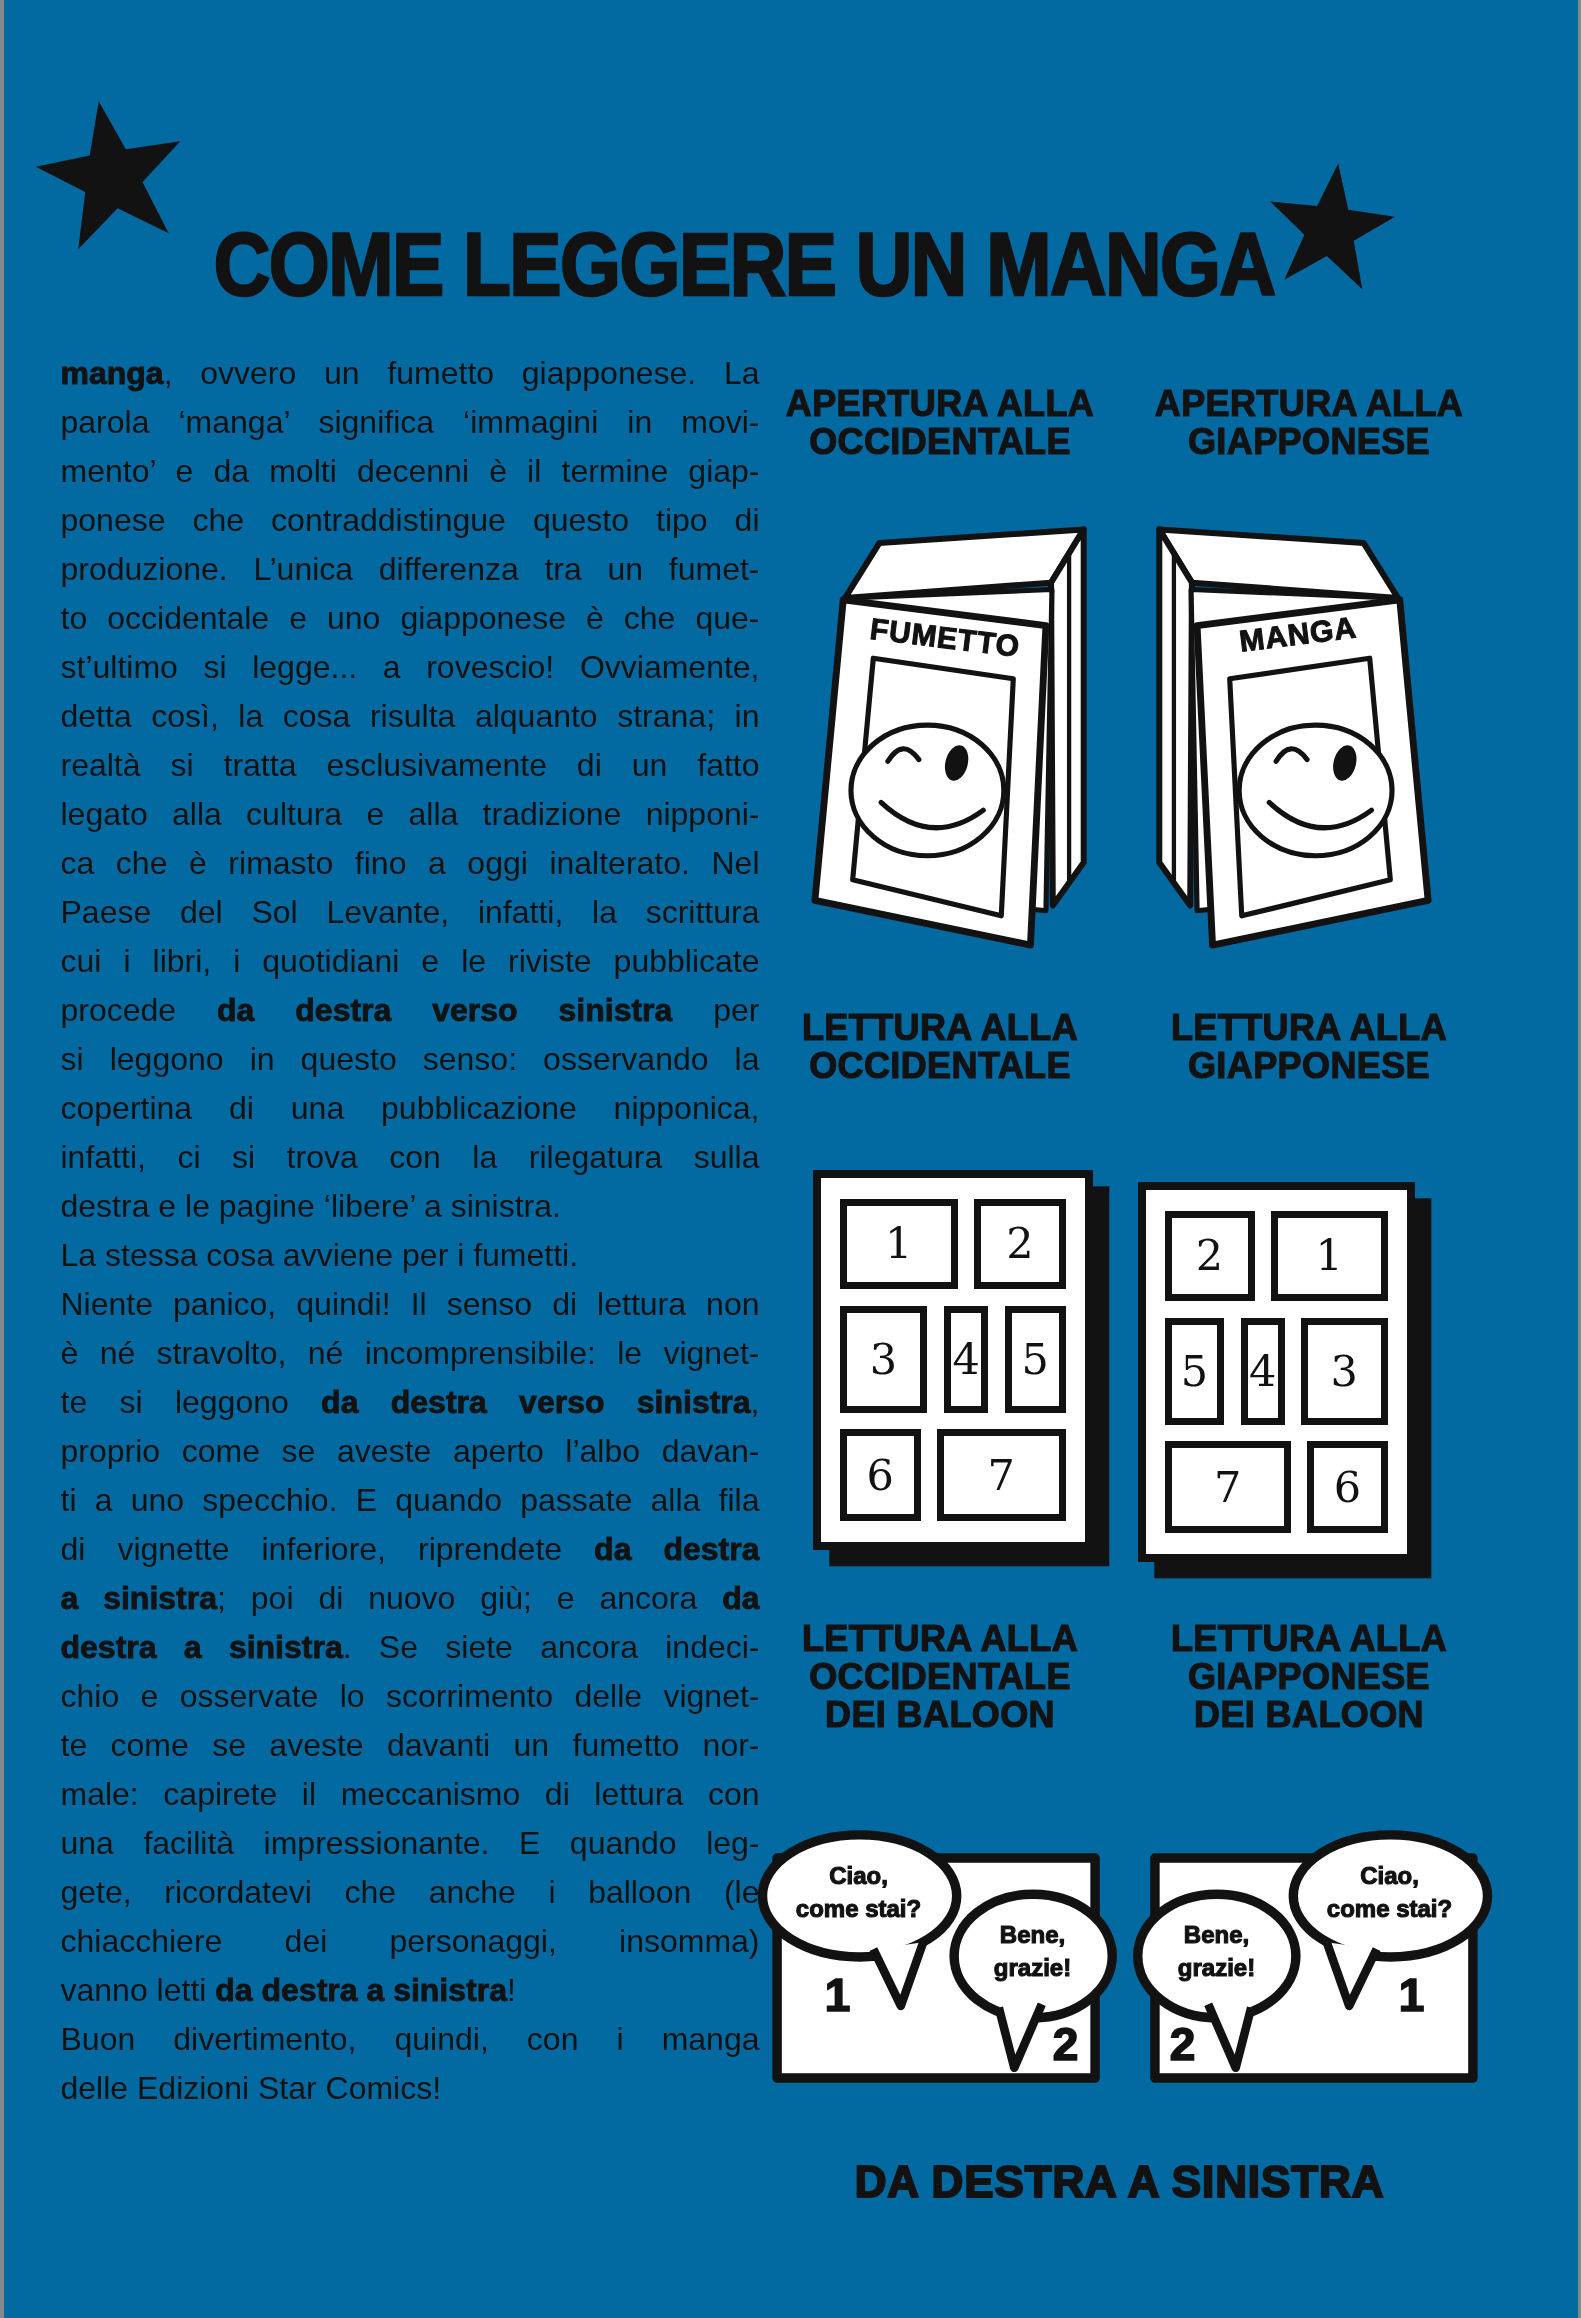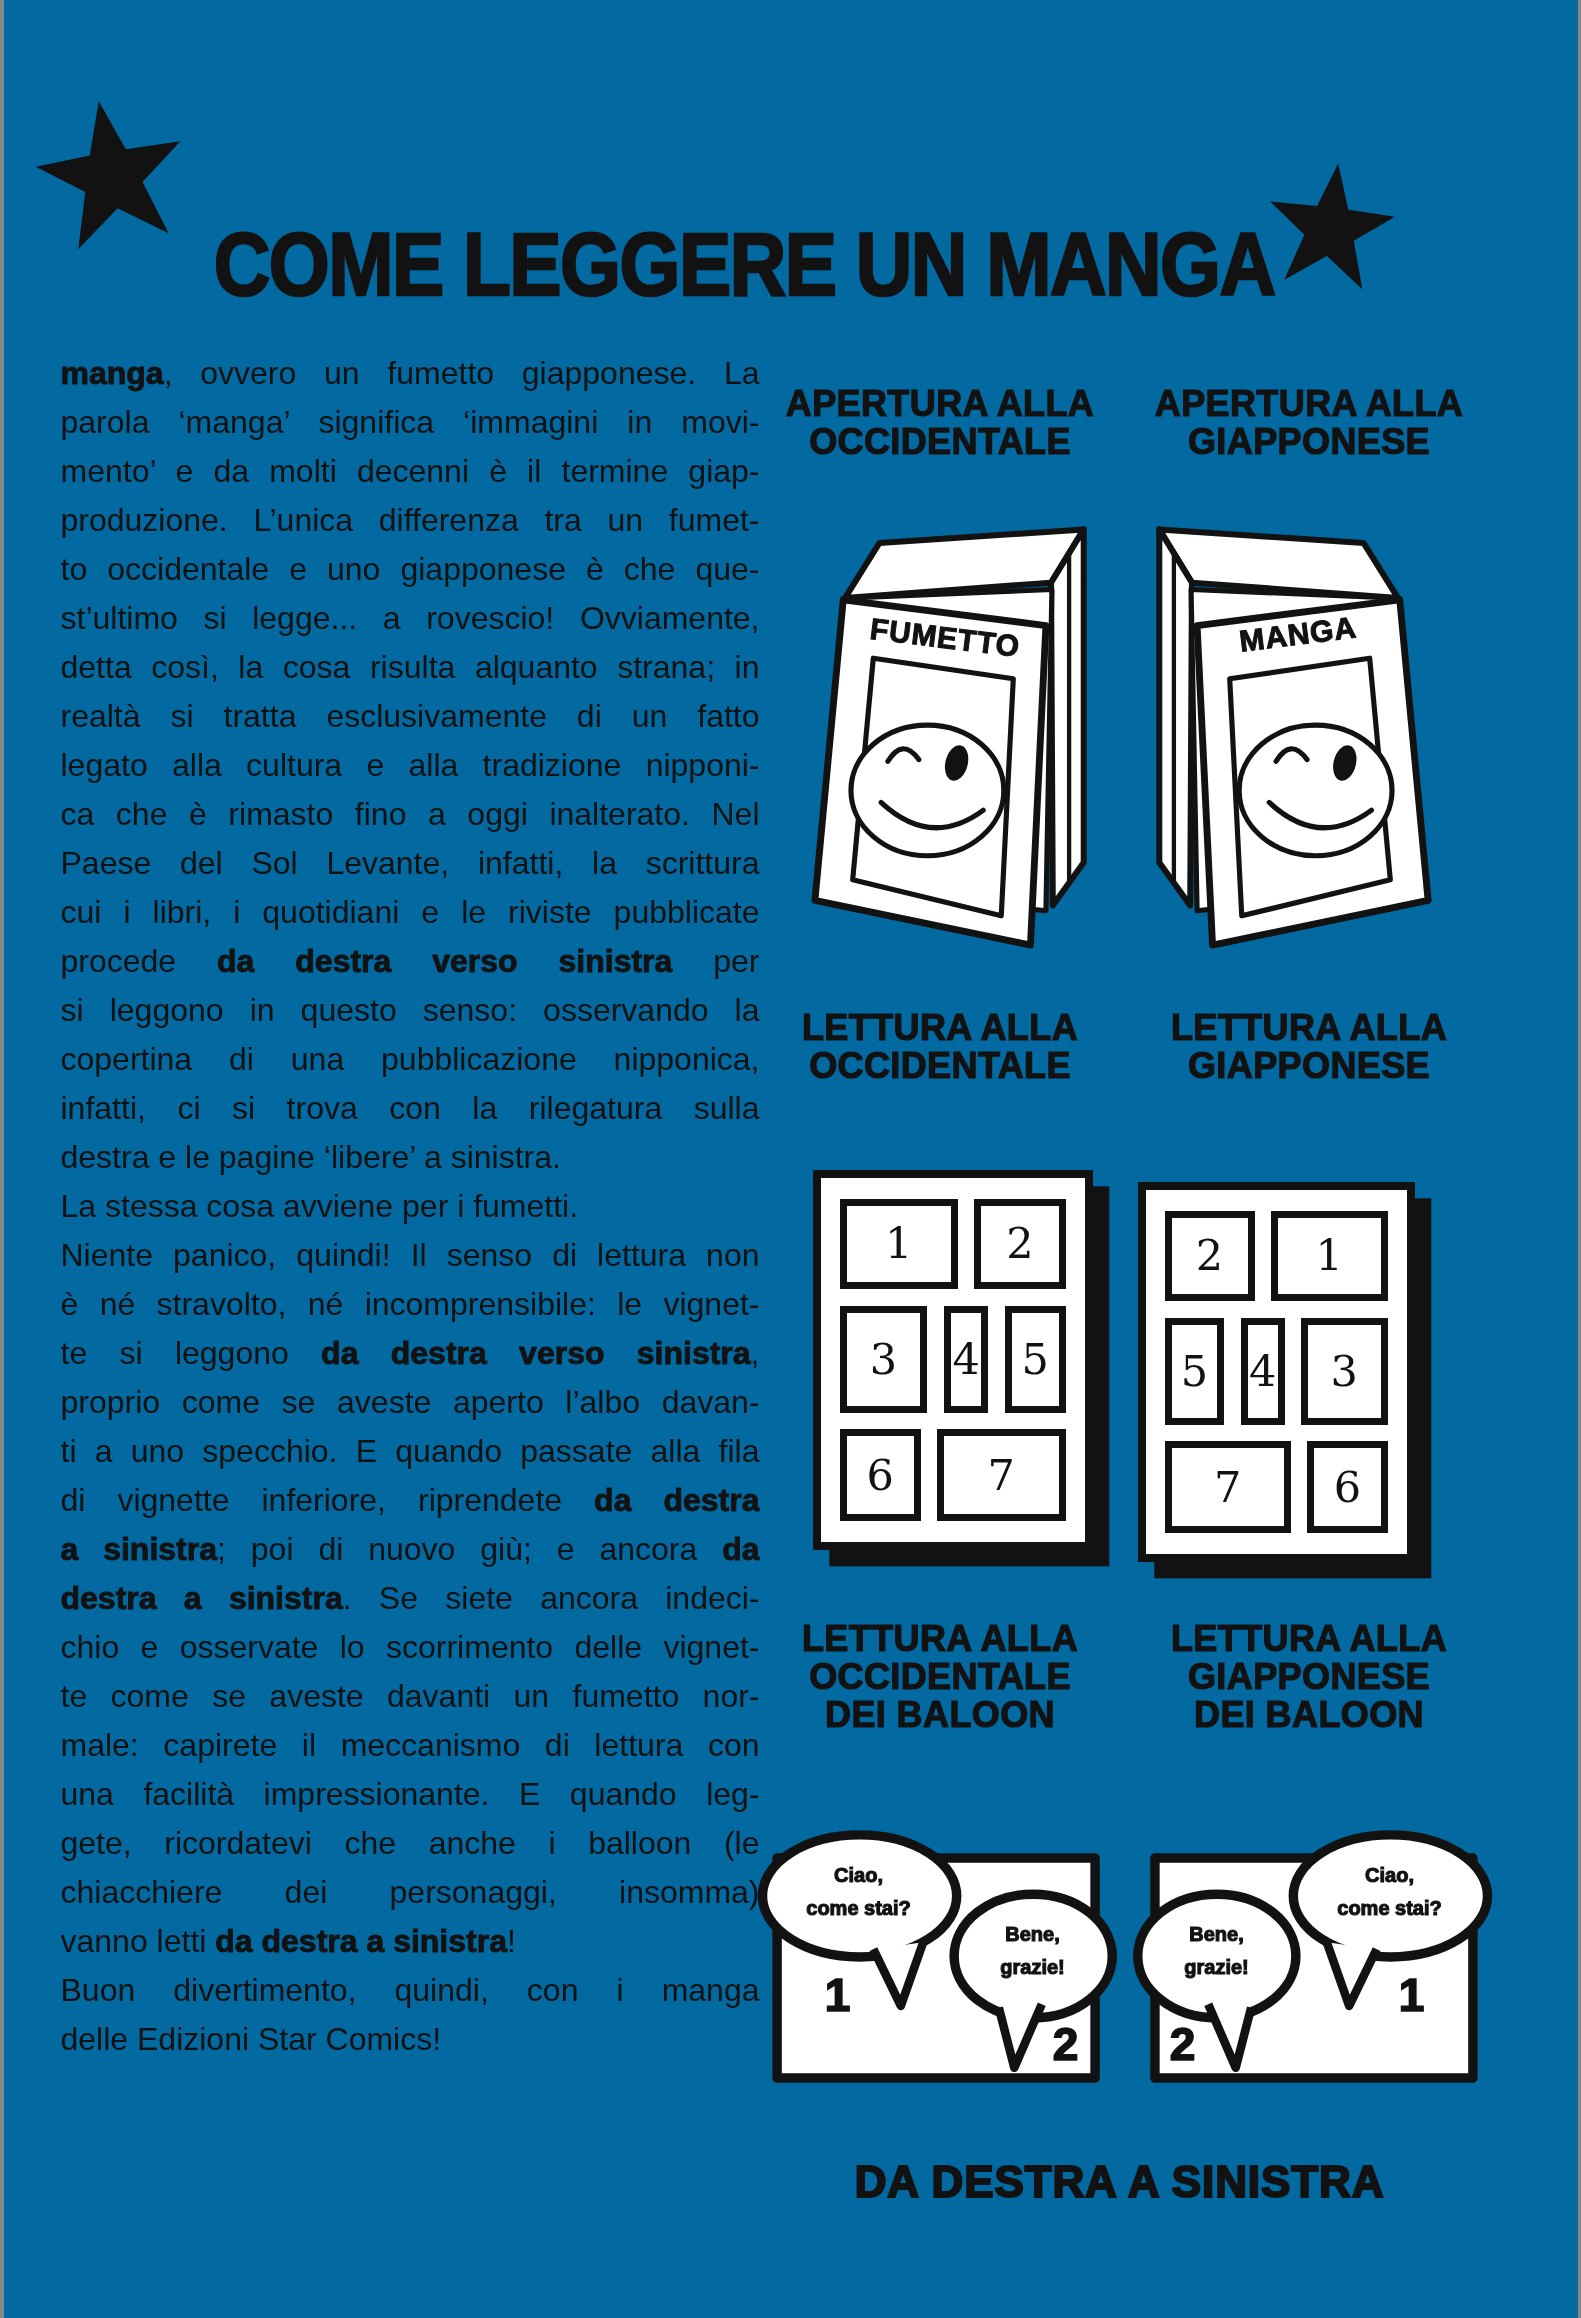--- a/index.html
+++ b/index.html
@@ -43,21 +43,21 @@
   .pos-d-j{left:1134px;top:1182px;width:277px;height:380px}
   .prow{display:flex;gap:16.3px;min-height:0}
   .panel{border:7.7px solid #121212;background:#fff;display:flex;align-items:center;justify-content:center;
          font-family:"DejaVu Serif",serif;font-size:43px;line-height:1}
 
   
   .balloon-fig{position:absolute;width:361px;height:275px}
   .pos-f-w{left:749px;top:1822px} .pos-f-j{left:1132px;top:1822px}
   .balloon-fig svg{position:absolute;left:0;top:0;width:100%;height:100%;overflow:visible}
   .b-text{position:absolute;transform:translate(-50%,-50%);text-align:center;font-weight:900;
-          font-size:20px;line-height:33px;-webkit-text-stroke:1.1px #121212;white-space:nowrap}
+          font-size:24px;line-height:33px;-webkit-text-stroke:1.1px #121212;white-space:nowrap}
   .b-num{position:absolute;transform:translate(-50%,-50%);font-weight:900;font-size:46px;
          -webkit-text-stroke:1.7px #121212}
 
   
   .footer{position:absolute;left:764px;top:2157px;width:704px;text-align:center;white-space:nowrap;
           font-size:44px;font-weight:900;letter-spacing:0.9px;-webkit-text-stroke:2.1px #121212}
 </style>
 </head>
 <body>
 
@@ -68,20 +68,21 @@
   </svg>
   <div class="title">COME LEGGERE UN MANGA</div>
   <svg class="star star-right" viewBox="0 0 100 100">
     <polygon points="50,2 62,36 98,37 69,59 80,95 50,73 20,95 31,59 2,37 38,36"></polygon>
   </svg>
 
   <div class="body-col">
       <div class="line"><span class="b">manga</span><span>, ovvero un fumetto giapponese. La</span></div>
       <div class="line"><span>parola ‘manga’ significa ‘immagini in movi-</span></div>
       <div class="line"><span>mento’ e da molti decenni è il termine giap-</span></div>
+      <div class="line"><span>ponese che contraddistingue questo tipo di</span></div>
       <div class="line"><span>produzione. L’unica differenza tra un fumet-</span></div>
       <div class="line"><span>to occidentale e uno giapponese è che que-</span></div>
       <div class="line"><span>st’ultimo si legge... a rovescio! Ovviamente,</span></div>
       <div class="line"><span>detta così, la cosa risulta alquanto strana; in</span></div>
       <div class="line"><span>realtà si tratta esclusivamente di un fatto</span></div>
       <div class="line"><span>legato alla cultura e alla tradizione nipponi-</span></div>
       <div class="line"><span>ca che è rimasto fino a oggi inalterato. Nel</span></div>
       <div class="line"><span>Paese del Sol Levante, infatti, la scrittura</span></div>
       <div class="line"><span>cui i libri, i quotidiani e le riviste pubblicate</span></div>
       <div class="line"><span>procede </span><span class="b">da destra verso sinistra</span><span> per</span></div>

